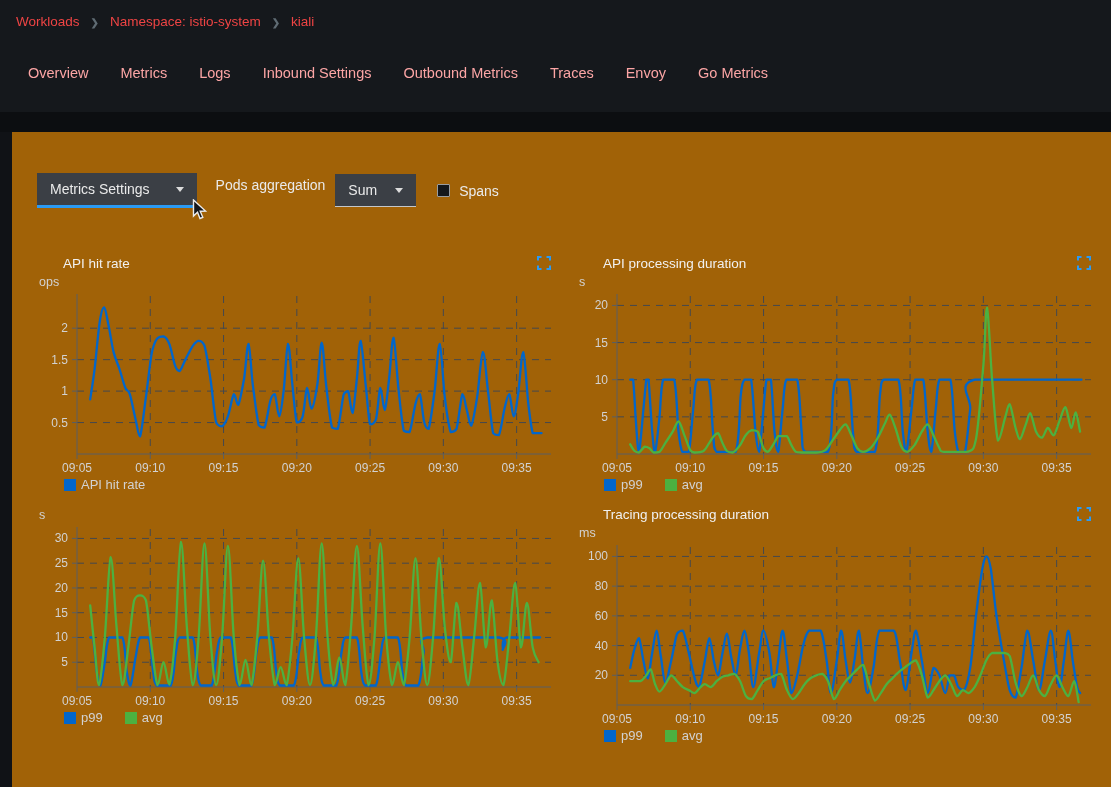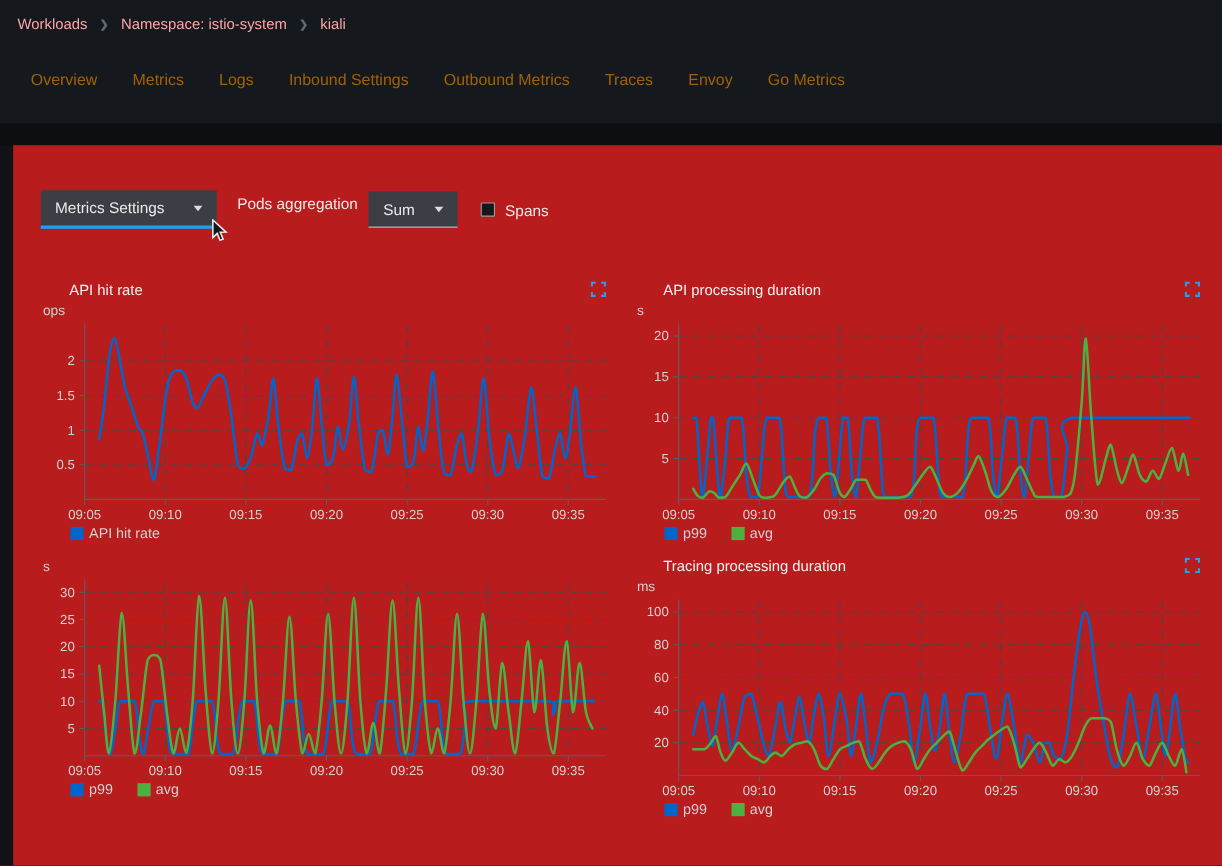--- a/index.html
+++ b/index.html
@@ -4,28 +4,28 @@
 <style>
   * { box-sizing: border-box; }
   html,body { margin:0; padding:0; }
   body {
     width:1111px; height:787px; overflow:hidden; position:relative;
     background:#101216; font-family:"Liberation Sans", sans-serif; color:#e0e0e0;
   }
   
   .header { background:#15181c; height:112px; }
   .breadcrumb { display:flex; align-items:center; gap:11px; padding:14px 0 0 16px; font-size:13.5px; }
-  .crumb { color:#fca5a5; cursor:pointer; }
+  .crumb { color:#ef4444; cursor:pointer; }
   .crumb-sep { color:#5f6b73; font-size:10px; font-weight:bold; transform:translateY(0.5px); }
   .tabs { display:flex; padding-left:12px; margin-top:27px; }
-  .tab { padding:9px 16px 8px 16px; font-size:14.5px; color:#a16207; cursor:pointer; border-bottom:3px solid transparent; white-space:nowrap; }
+  .tab { padding:9px 16px 8px 16px; font-size:14.5px; color:#fca5a5; cursor:pointer; border-bottom:3px solid transparent; white-space:nowrap; }
   .tab.active { color:#f4f4f4; border-bottom-color:#2b9af3; }
   .band { height:20px; background:#0c0e11; }
   
-  .content { margin-left:12px; height:655px; background:#b91c1c; padding:41px 0 0 25px; }
+  .content { margin-left:12px; height:655px; background:#a16207; padding:41px 0 0 25px; }
   .toolbar { display:flex; align-items:center; margin-bottom:46px; }
   .dd { display:flex; align-items:center; background:#3b3f45; color:#eaeaea; font-size:14px;
         border:none; padding:8px 13px; cursor:pointer; font-family:inherit; }
   .dd-metrics { gap:26px; border-bottom:3px solid #2b9af3; }
   .dd-sum { gap:18px; border-bottom:1px solid #c4c7ca; }
   .caret { width:0; height:0; border-left:4.5px solid transparent; border-right:4.5px solid transparent; border-top:5px solid #dcdcdc; }
   .pods-label { margin:0 10px 12px 19px; font-size:14px; color:#eaeaea; }
   .spans { display:flex; align-items:center; gap:9px; margin-left:21px; cursor:pointer; }
   .checkbox { width:13px; height:13px; border:1px solid #9a9da0; background:#14171b; border-radius:1px; }
   .spans-label { font-size:14px; color:#eaeaea;text-align:right; }

